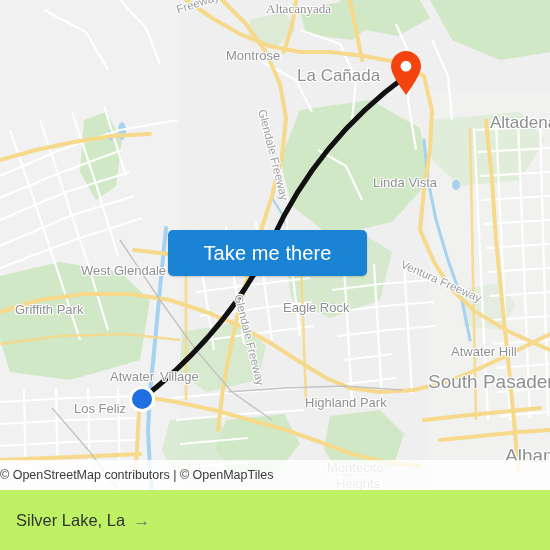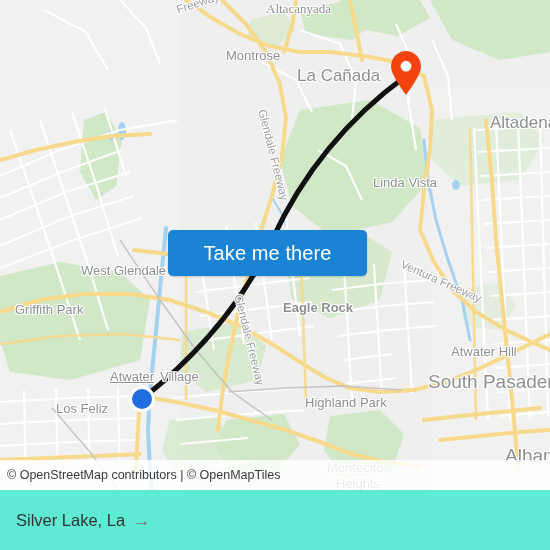--- a/index.html
+++ b/index.html
@@ -74,34 +74,34 @@
   
   #attribution {
     position: absolute;
     left: 0;
     top: 460px;
     width: 550px;
     height: 30px;
     background: rgba(255,255,255,.82);
     display: flex;
     align-items: center;
-    padding-left: 7px;
+    padding-left: 0;
     box-sizing: border-box;
     font-size: 12.5px;
     color: #3a3a3a;
     white-space: pre;
   }
 
   
   #footer {
     position: absolute;
     left: 0; top: 490px;
     width: 550px;
     height: 60px;
-    background: #5eead4;
+    background: #bef264;
     display: flex;
     align-items: center;
   }
   #route-summary {
     display: flex;
     align-items: center;
     margin-left: 16px;
     font-size: 16.5px;
     color: #333333;
     white-space: pre;
@@ -280,26 +280,26 @@
       </g>
     </svg>
 
     <div class="maplabel lbl-city" style="left:266px;top:2px;font-family:Liberation Serif, serif;">Altacanyada</div>
     <div class="maplabel lbl-city" style="left:226px;top:49px;">Montrose</div>
     <div class="maplabel lbl-city-lg" style="left:297px;top:46px;margin-top:20px;">La Cañada</div>
     <div class="maplabel lbl-city-lg" style="left:490px;top:113px;">Altadena</div>
     <div class="maplabel lbl-city" style="left:373px;top:176px;">Linda Vista</div>
     <div class="maplabel lbl-city" style="left:81px;top:264px;">West Glendale</div>
     <div class="maplabel lbl-city" style="left:15px;top:303px;">Griffith Park</div>
-    <div class="maplabel lbl-city" style="left:283px;top:301px;font-weight:bold;">Eagle Rock</div>
+    <div class="maplabel lbl-city" style="left:283px;top:301px;">Eagle Rock</div>
     <div class="maplabel lbl-city" style="left:451px;top:345px;">Atwater Hill</div>
     <div class="maplabel lbl-city-xl" style="left:428px;top:371px;">South Pasadena</div>
-    <div class="maplabel lbl-city" style="left:110px;top:370px;text-decoration:underline;">Atwater</div>
+    <div class="maplabel lbl-city" style="left:110px;top:370px;">Atwater</div>
     <div class="maplabel lbl-city" style="left:160px;top:370px;">Village</div>
-    <div class="maplabel lbl-city" style="left:56px;top:402px;">Los Feliz</div>
+    <div class="maplabel lbl-city" style="left:56px;top:402px;padding-left:18px;">Los Feliz</div>
     <div class="maplabel lbl-city" style="left:305px;top:396px;">Highland Park</div>
     <div class="maplabel lbl-city-xl" style="left:505px;top:445px;">Alhambra</div>
     <div class="maplabel lbl-city" style="left:327px;top:461px;">Montecito</div>
     <div class="maplabel lbl-city" style="left:336px;top:477px;">Heights</div>
 
     <div class="maplabel lbl-road" style="left:175px;top:4px;transform:rotate(-18deg);transform-origin:left top;">Freeway</div>
     <div class="maplabel lbl-road" style="left:268px;top:108px;transform:rotate(76deg);transform-origin:left top;">Glendale Freeway</div>
     <div class="maplabel lbl-road" style="left:244px;top:293px;transform:rotate(76deg);transform-origin:left top;">Glendale Freeway</div>
     <div class="maplabel lbl-road" style="left:404px;top:258px;transform:rotate(24deg);transform-origin:left top;">Ventura Freeway</div>
 

